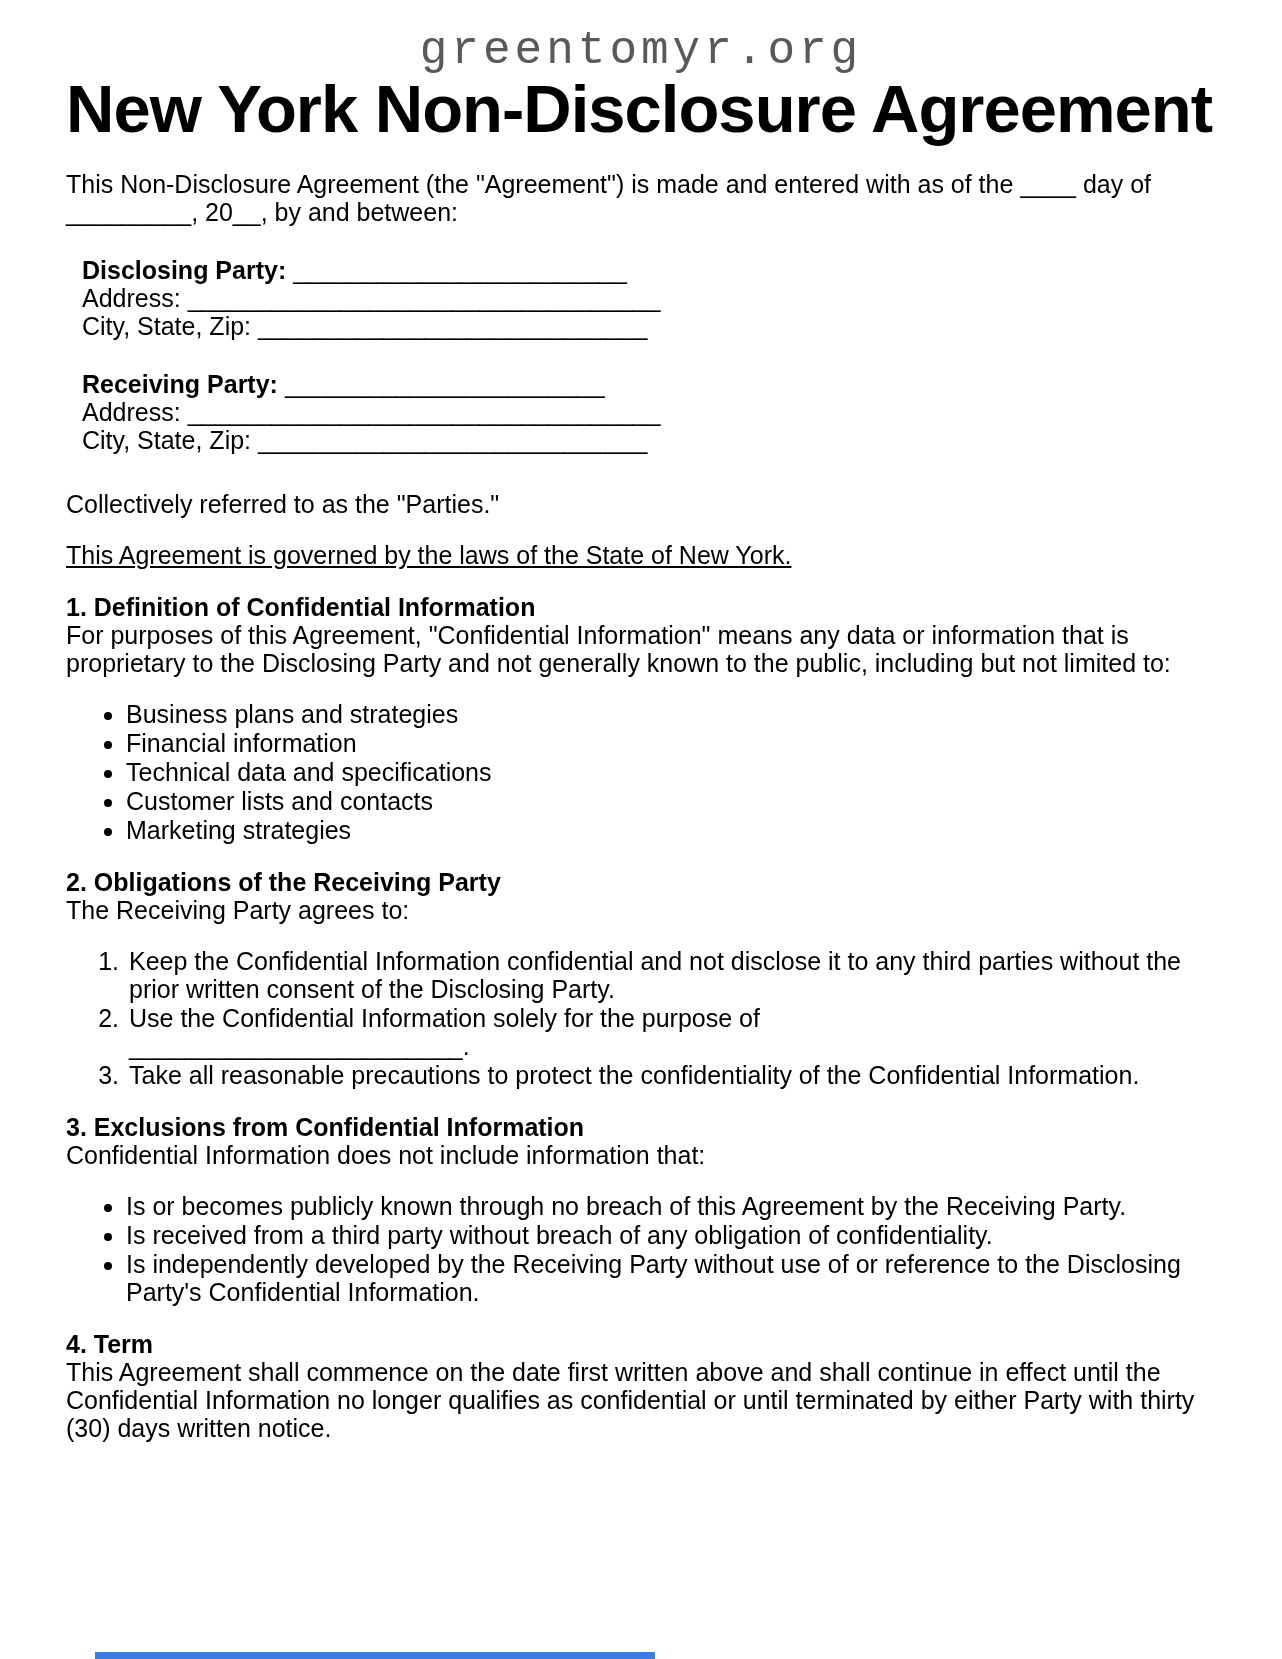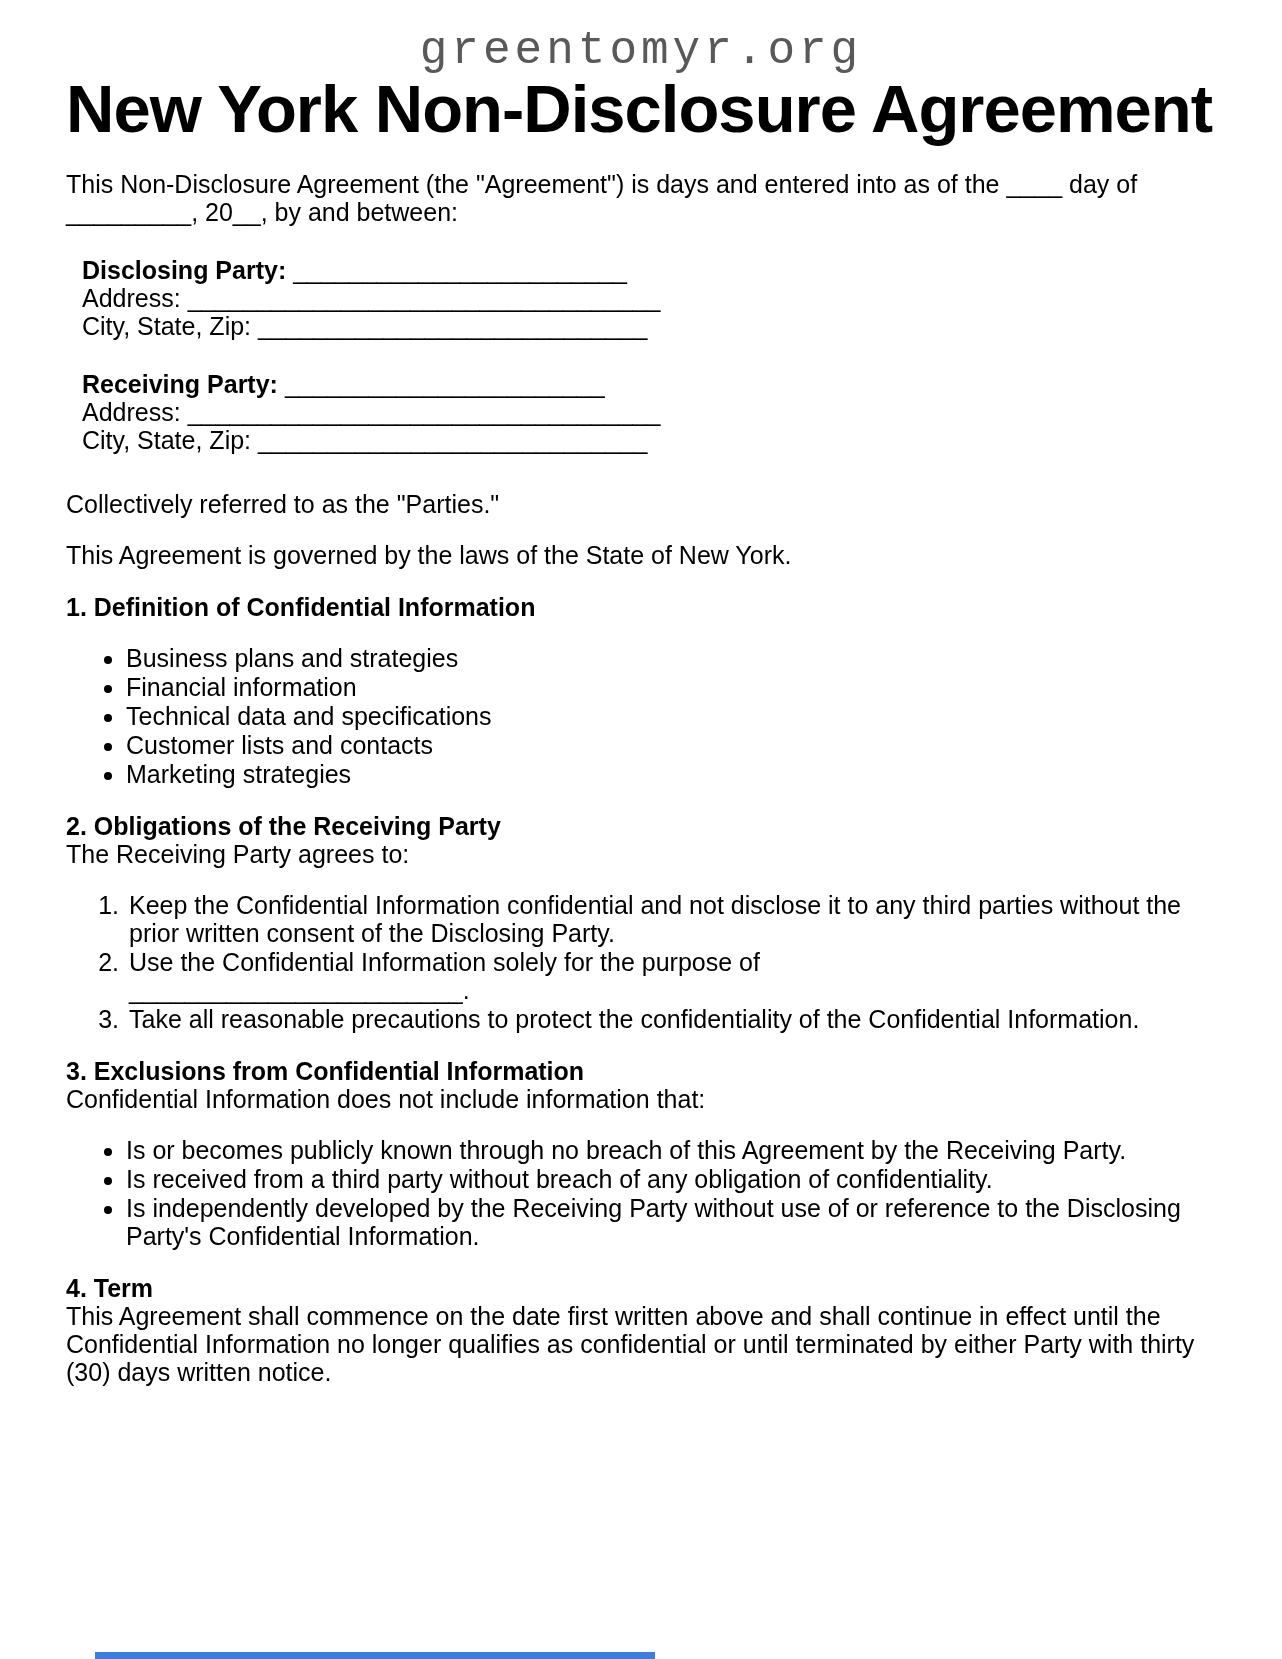--- a/index.html
+++ b/index.html
@@ -27,21 +27,21 @@
     line-height: 50px;
     margin: 8px 0 0 0;
     letter-spacing: -1px;
     font-weight: bold;
   }
   .intro { margin: 36px 0 0 0; }
   .party-block { margin: 30px 0 0 16px; }
   .party-line { margin: 0; }
   .bold { font-weight: bold; }
   .collective { margin: 36px 0 0 0; }
-  .governing { margin: 23px 0 1px 0; }
+  .governing { margin: 23px 0 1px 0; text-decoration: underline; }
   h2.sec-heading {
     font-size: 25px;
     line-height: 28px;
     margin: 24px 0 0 0;
     font-weight: bold;
   }
   p.sec-body { margin: 0; }
   ul.bullets, ol.nums {
     margin: 23px 0 0 0;
     padding: 0 0 0 59px;
@@ -61,21 +61,21 @@
 </style>
 </head>
 <body>
 
 <div class="page">
 
   <div class="watermark">greentomyr.org</div>
 
   <h1 class="title">New York Non-Disclosure Agreement</h1>
 
-  <p class="intro">This Non-Disclosure Agreement (the "Agreement") is days and entered into as of the ____ day of _________, 20__, by and between:</p>
+  <p class="intro">This Non-Disclosure Agreement (the "Agreement") is made and entered with as of the ____ day of _________, 20__, by and between:</p>
 
   <div class="party-block">
     <div class="party-line">
       <span class="bold">Disclosing Party:</span>
       <span>________________________</span>
     </div>
     <div class="party-line">
       <span>Address:</span>
       <span>__________________________________</span>
     </div>
@@ -99,20 +99,21 @@
       <span>____________________________</span>
     </div>
   </div>
 
   <p class="collective">Collectively referred to as the "Parties."</p>
 
   <p class="governing">This Agreement is governed by the laws of the State of New York.</p>
 
   <section>
     <h2 class="sec-heading">1. Definition of Confidential Information</h2>
+    <p class="sec-body">For purposes of this Agreement, "Confidential Information" means any data or information that is proprietary to the Disclosing Party and not generally known to the public, including but not limited to:</p>
     <ul class="bullets">
         <li>Business plans and strategies</li>
         <li>Financial information</li>
         <li>Technical data and specifications</li>
         <li>Customer lists and contacts</li>
         <li>Marketing strategies</li>
       </ul>
   </section>
 
   <section>

